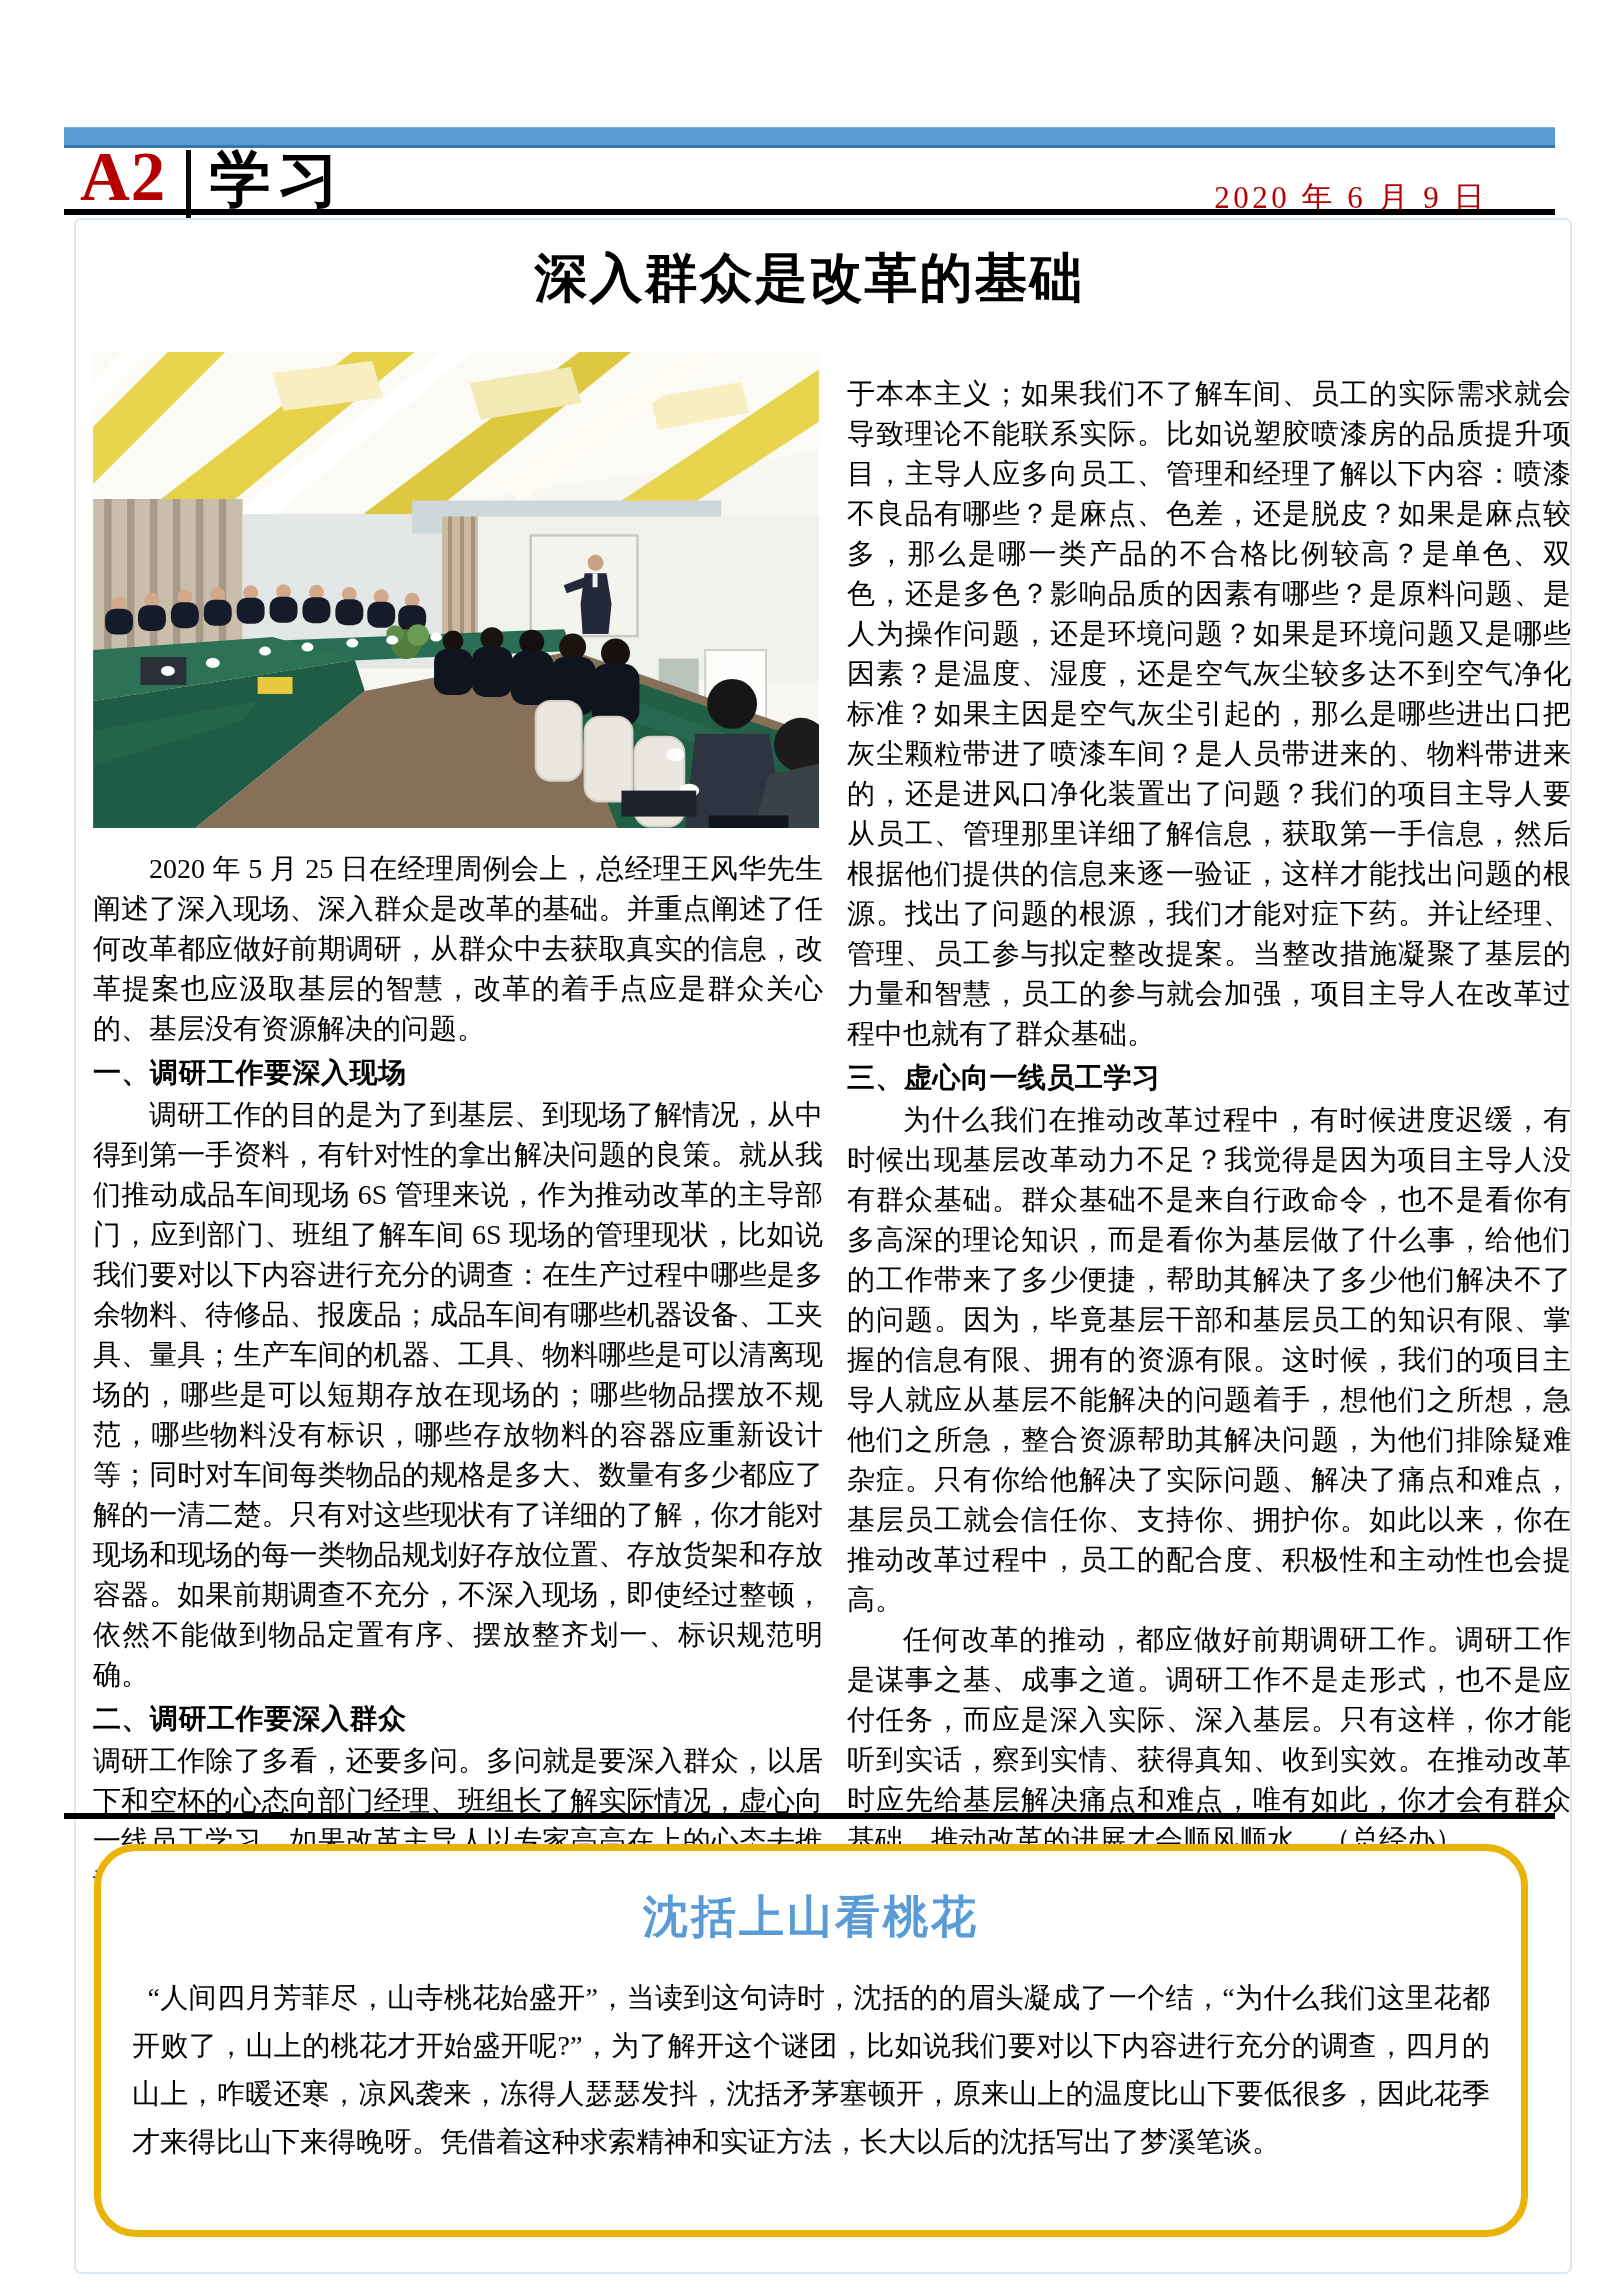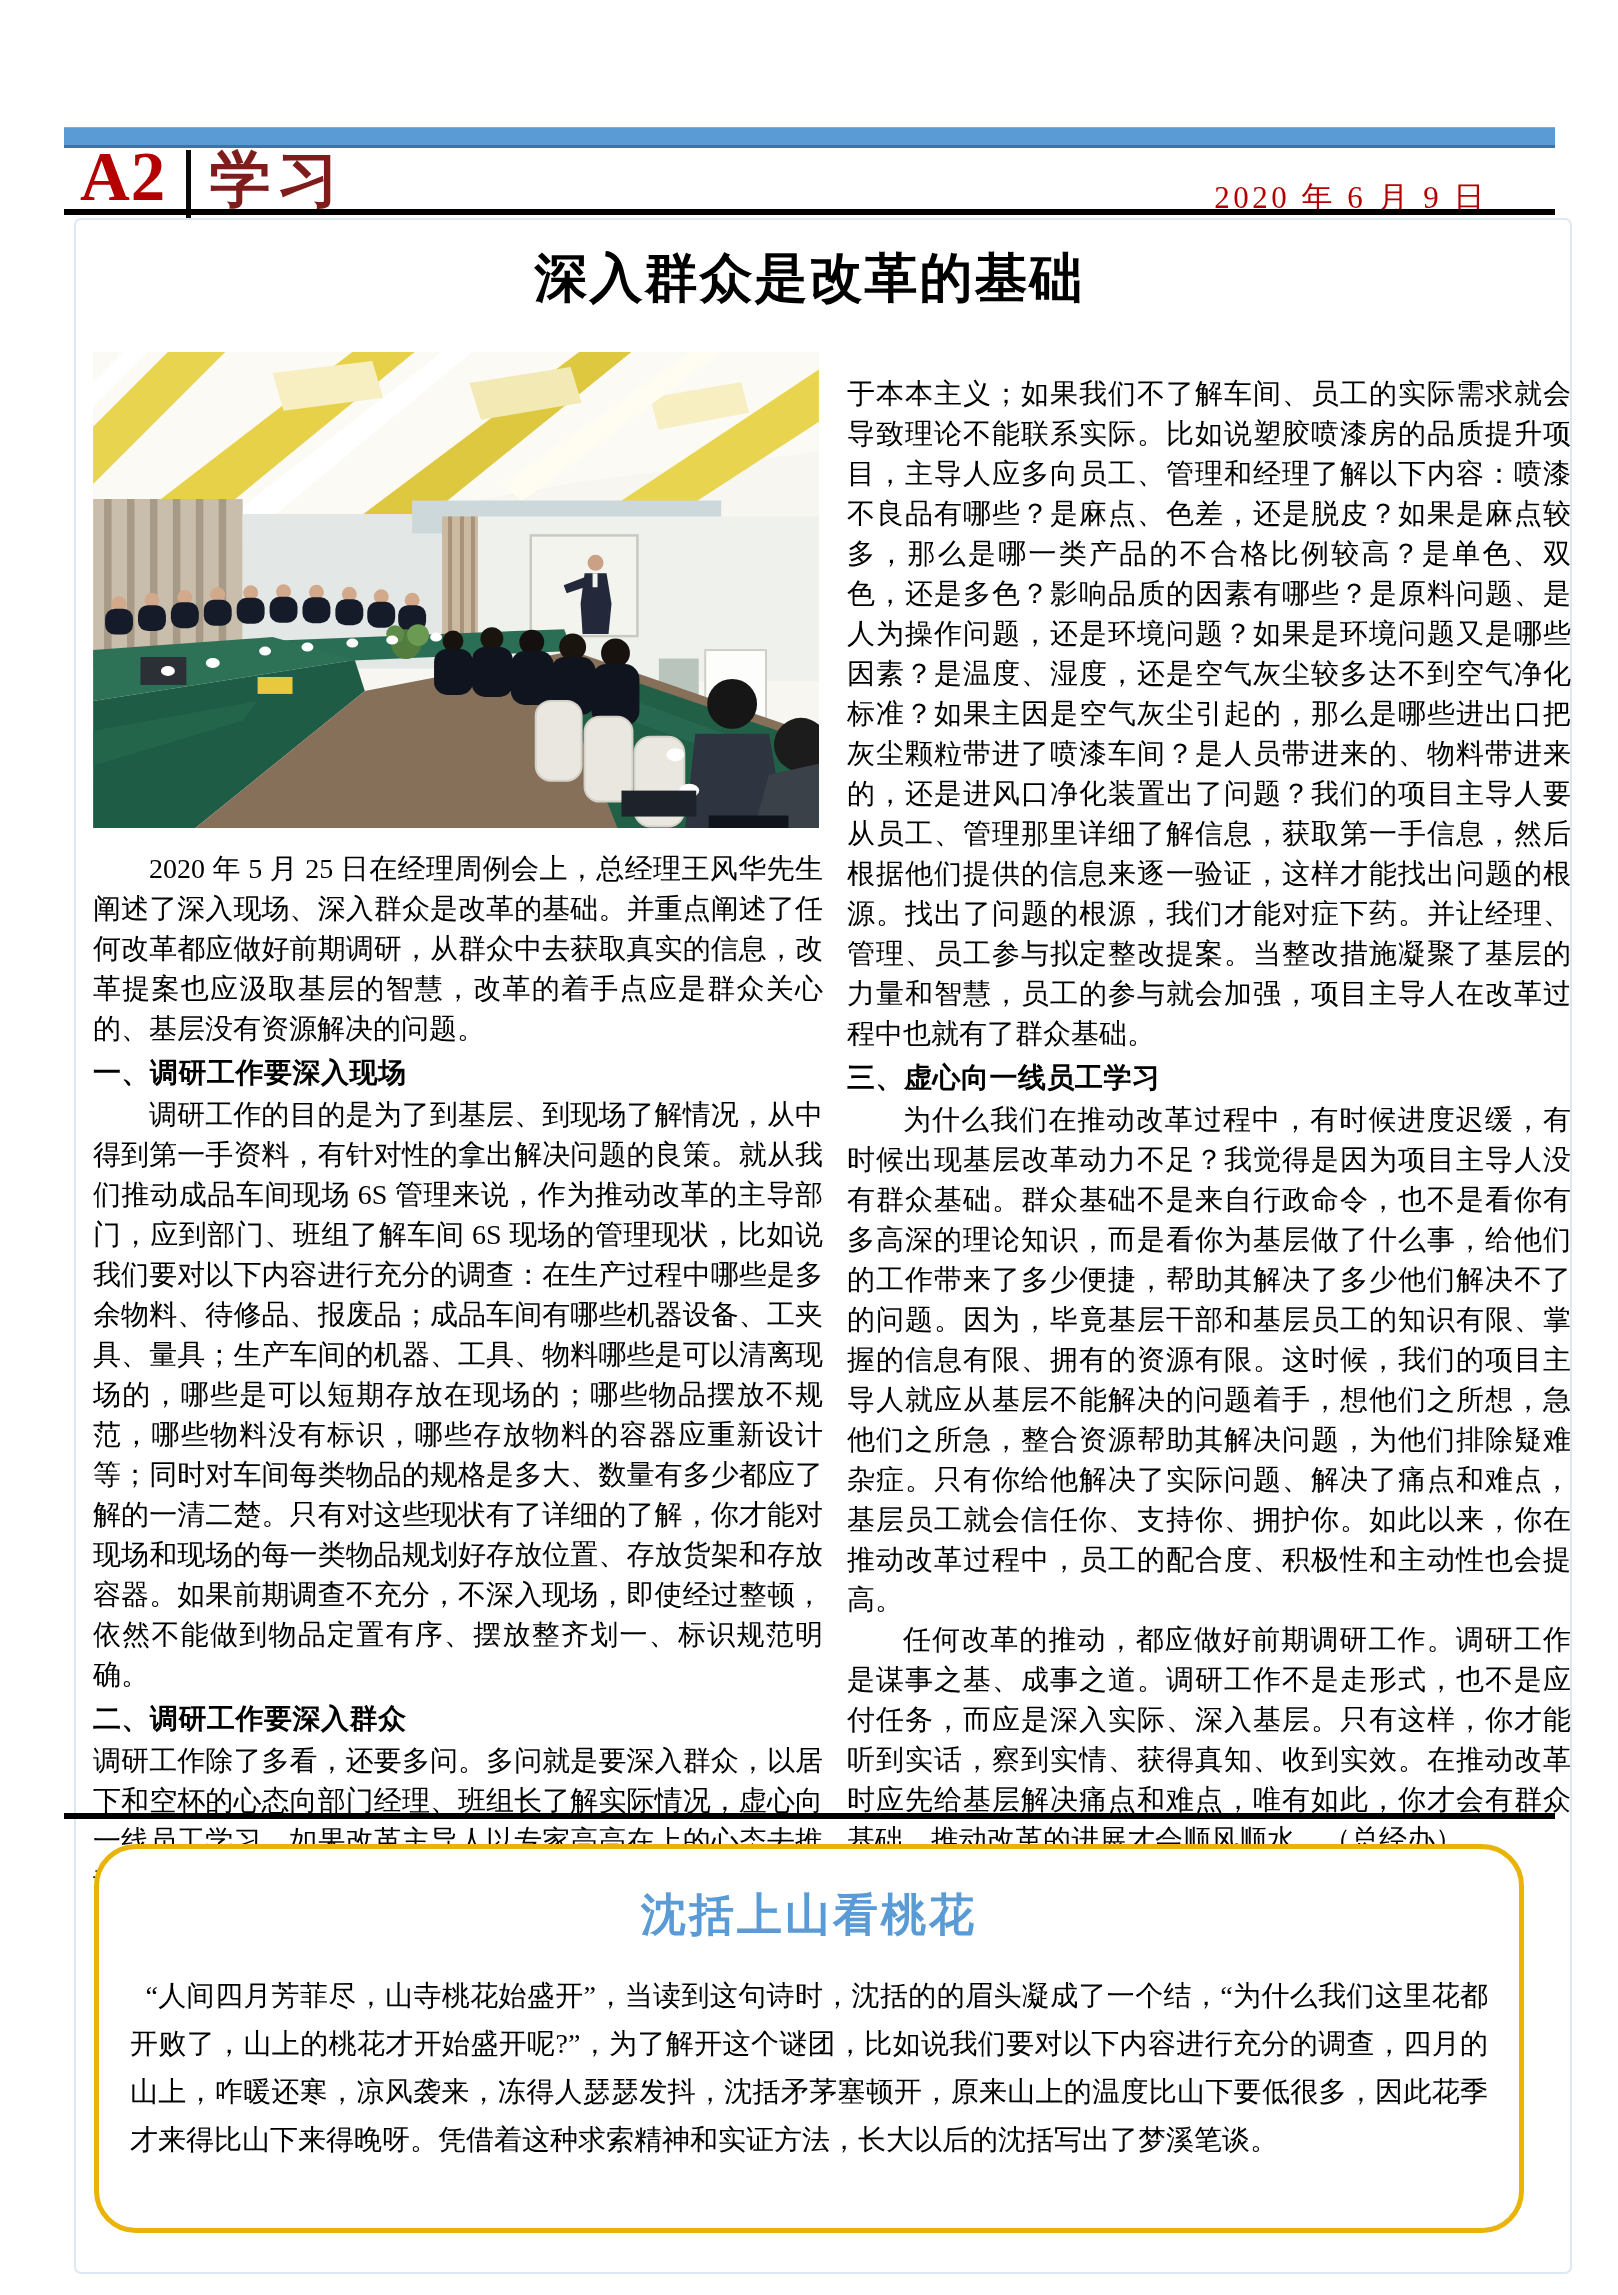--- a/index.html
+++ b/index.html
@@ -5,21 +5,21 @@
   html,body{margin:0;padding:0;background:#ffffff;}
   .page{position:relative;width:1619px;height:2295px;background:#ffffff;overflow:hidden;
         font-family:"Liberation Serif","DejaVu Serif",serif;color:#000;margin-top:24px;}
 
   
   .topbar{position:absolute;left:64px;top:103px;width:1491px;height:17px;
           background:#5b9bd5;border-top:1.5px solid #7ab0dd;border-bottom:3px solid #3a74ad;}
   .masthead{position:absolute;left:80px;top:126px;display:flex;align-items:flex-start;}
   .edition{font-size:69px;line-height:54px;font-weight:700;color:#b40000;letter-spacing:1px;}
   .mast-divider{width:4.5px;height:76px;background:#0a0a0a;margin:0 19px 0 20px;}
-  .section{font-size:61px;line-height:59px;font-weight:700;color:#7f1d1d;letter-spacing:7px;}
+  .section{font-size:61px;line-height:59px;font-weight:700;color:#000000;letter-spacing:7px;}
   .issue-date{position:absolute;top:153px;right:131px;font-size:31px;color:#b40000;letter-spacing:3.5px;}
   .rule-top{position:absolute;left:64px;top:185px;width:1491px;height:5.5px;background:#000;}
 
   
   .content-frame{position:absolute;left:74px;top:194px;width:1494px;height:2052px;
                  border:2.5px solid #dde8f4;border-radius:7px;background:#fff;}
 
   .article-title{position:absolute;left:0;top:219px;width:100%;margin:0;text-align:center;
                  font-size:53px;font-weight:700;letter-spacing:2px;}
 
@@ -31,21 +31,21 @@
   .col p.indent{text-indent:2em;}
   .col h2{margin:3.5px 0 2.5px 0;font-size:28px;line-height:40px;font-weight:700;
           font-family:"Liberation Sans","DejaVu Sans",sans-serif;letter-spacing:0.5px;}
   .col-left{left:93px;top:825px;width:730px;}
   .col-right{left:847px;top:350px;width:724px;}
 
   .rule-bottom{position:absolute;left:64px;top:1789px;width:1491px;height:6px;background:#000;}
 
   
   .story-box{position:absolute;left:94px;top:1820px;width:1420px;height:379px;
-             border:5px solid #eab308;border-radius:42px;background:#fff;}
+             border:7px solid #eab308;border-radius:42px;background:#fff;}
   .story-title{margin:36px 0 0 0;text-align:center;font-size:45px;font-weight:700;
                color:#5b9bd5;letter-spacing:3px;}
   .story-text{margin:27px 31px 0 31px;font-size:28px;line-height:48px;
               text-align:justify;text-indent:0.55em;}
 </style>
 </head>
 <body>
 
 <div class="page">
 

